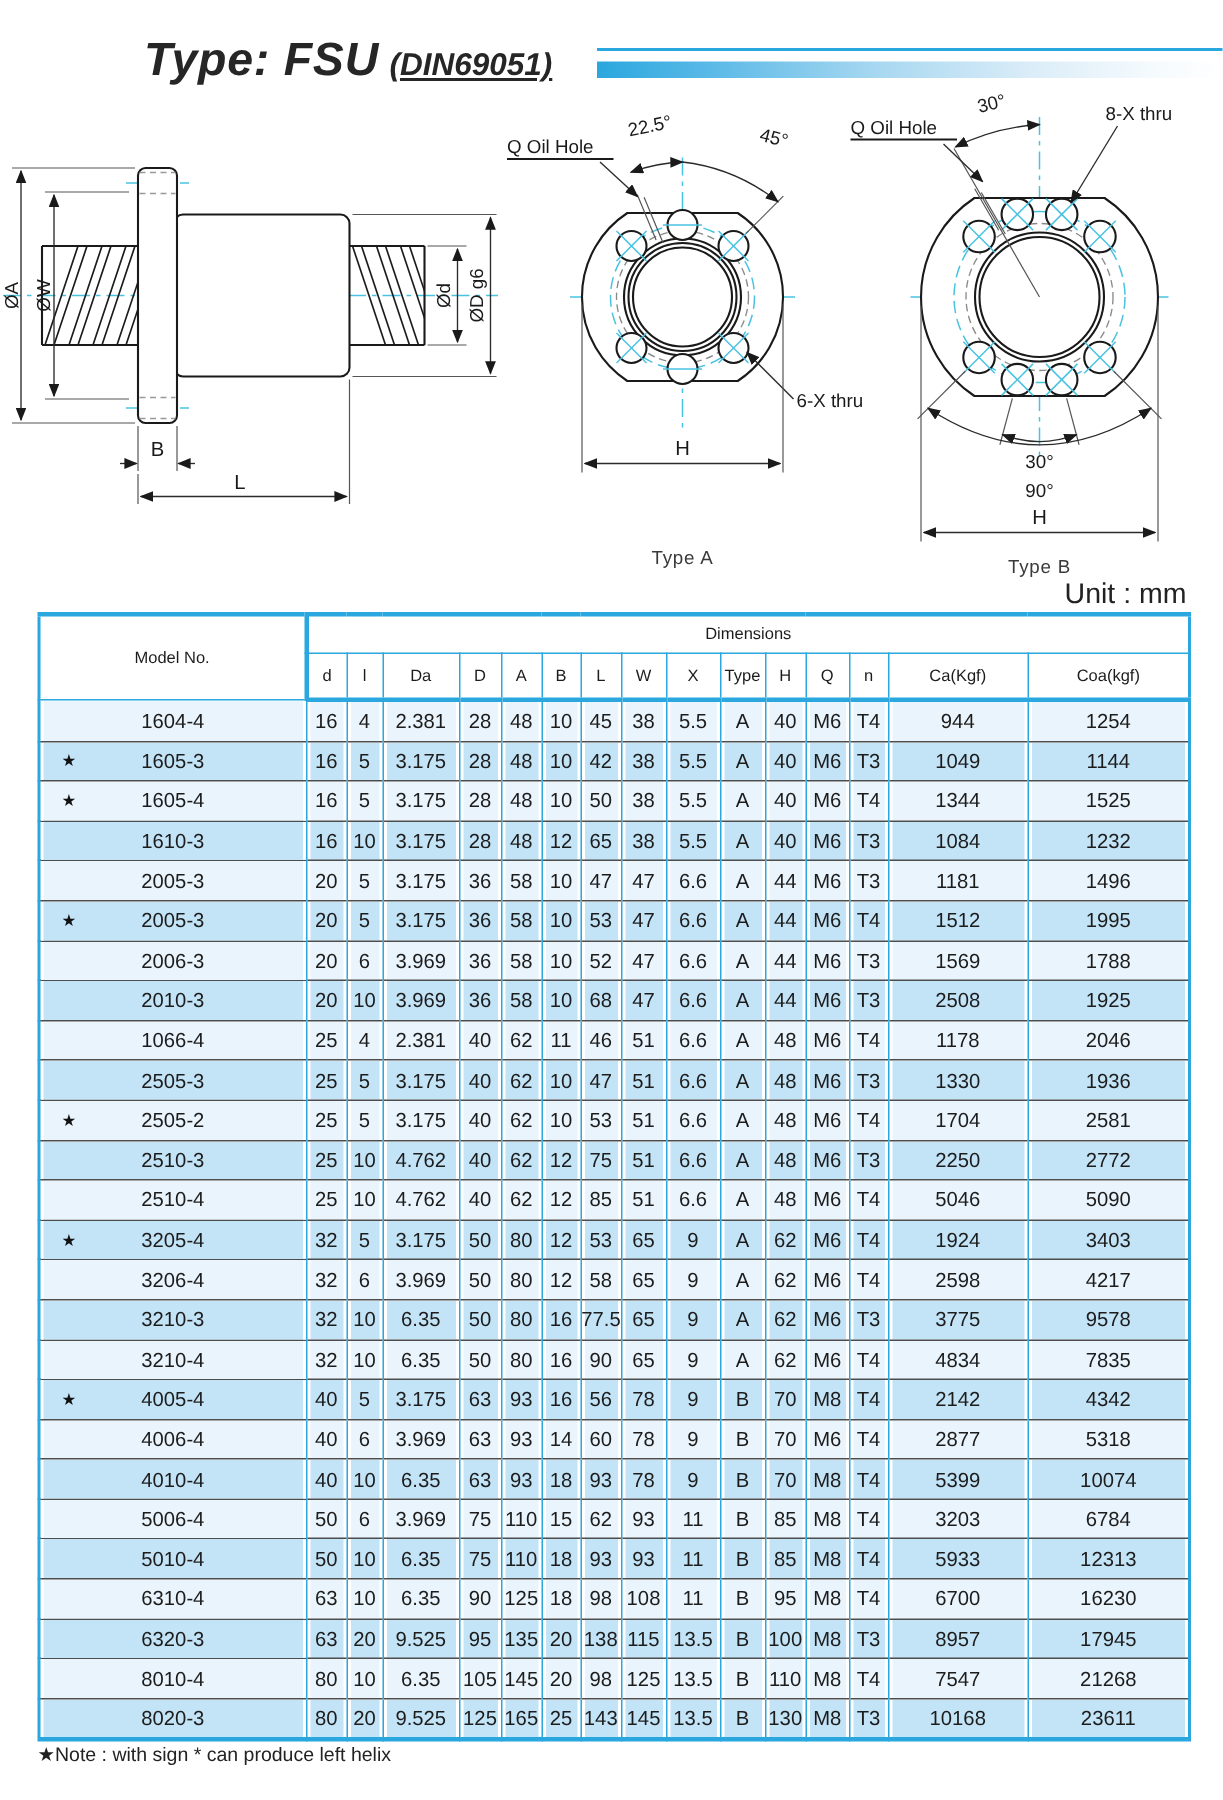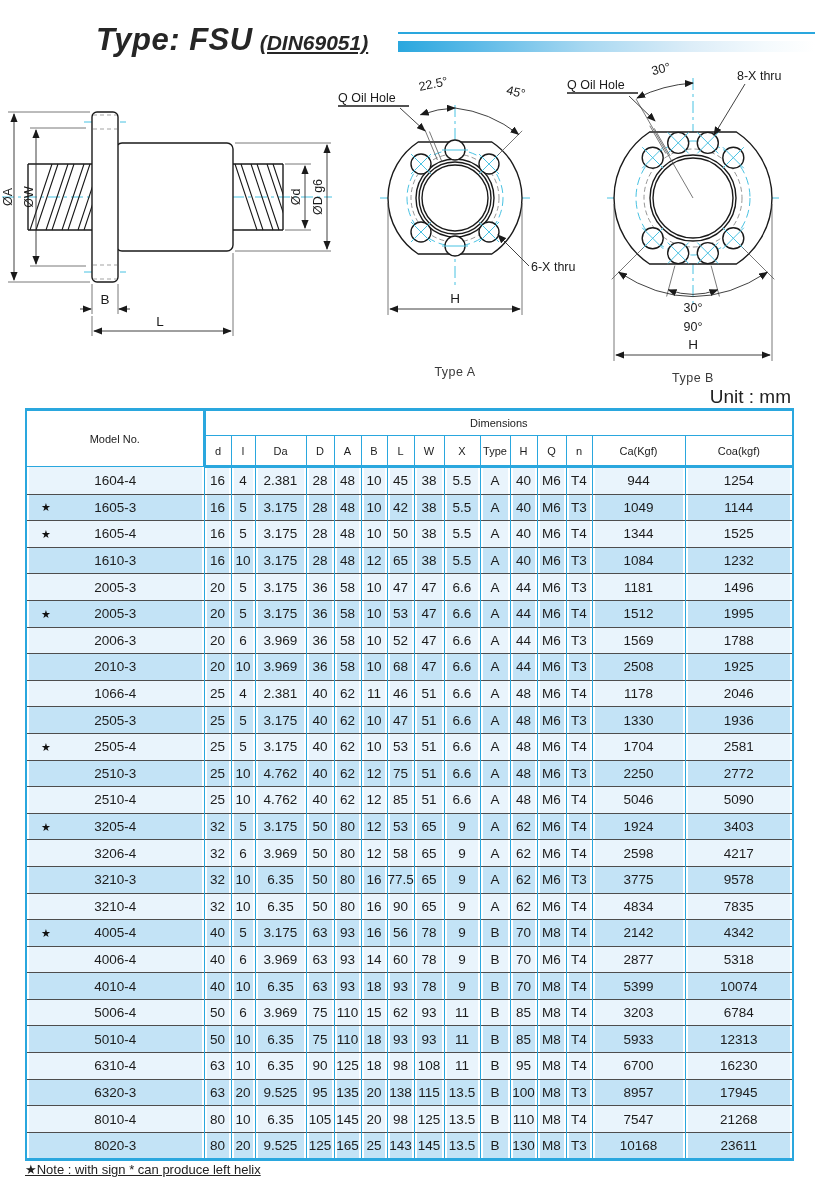--- a/index.html
+++ b/index.html
@@ -33,21 +33,21 @@
   .hid{stroke:#999;stroke-width:0.9;fill:none;stroke-dasharray:4 3;}
   .cyan{stroke:var(--cyan);stroke-width:1;fill:none;}
   .cl{stroke-dasharray:12 4 3 4;}
   .cd{stroke-dasharray:8 4;}
   .gdash{stroke:#8a8a8a;stroke-width:0.9;fill:none;stroke-dasharray:5 3;}
   .lbl{font-size:12.5px;}
   .lblb{font-size:13.5px;}
   .cap{font-size:12.5px;fill:#3a3a3a;letter-spacing:0.5px;}
   
   .unit{position:absolute;right:24px;top:386px;font-size:19px;color:#222;}
-  .note{position:absolute;left:25px;top:1162px;font-size:13px;color:#222;text-decoration:underline;}
+  .note{position:absolute;left:25px;top:1162px;font-size:13px;color:#222;}
   
   table.dims{
     position:absolute;left:25px;top:408px;width:767px;
     border-collapse:collapse;table-layout:fixed;
     border:2px solid var(--accent);border-top:3px solid var(--accent);border-bottom:3px solid var(--accent);
   }
   table.dims th{
     background:#fff;font-weight:normal;font-size:11px;color:#1c1c1c;
     border:1px solid var(--accent);padding:0;
   }
@@ -504,21 +504,21 @@
           <td>51</td>
           <td>6.6</td>
           <td>A</td>
           <td>48</td>
           <td>M6</td>
           <td>T3</td>
           <td>1330</td>
           <td>1936</td>
         </tr>
         <tr>
-          <td class="model"><span class="star">★</span><span>2505-4</span></td>
+          <td class="model"><span class="star">★</span><span>2505-2</span></td>
           <td>25</td>
           <td>5</td>
           <td>3.175</td>
           <td>40</td>
           <td>62</td>
           <td>10</td>
           <td>53</td>
           <td>51</td>
           <td>6.6</td>
           <td>A</td>

